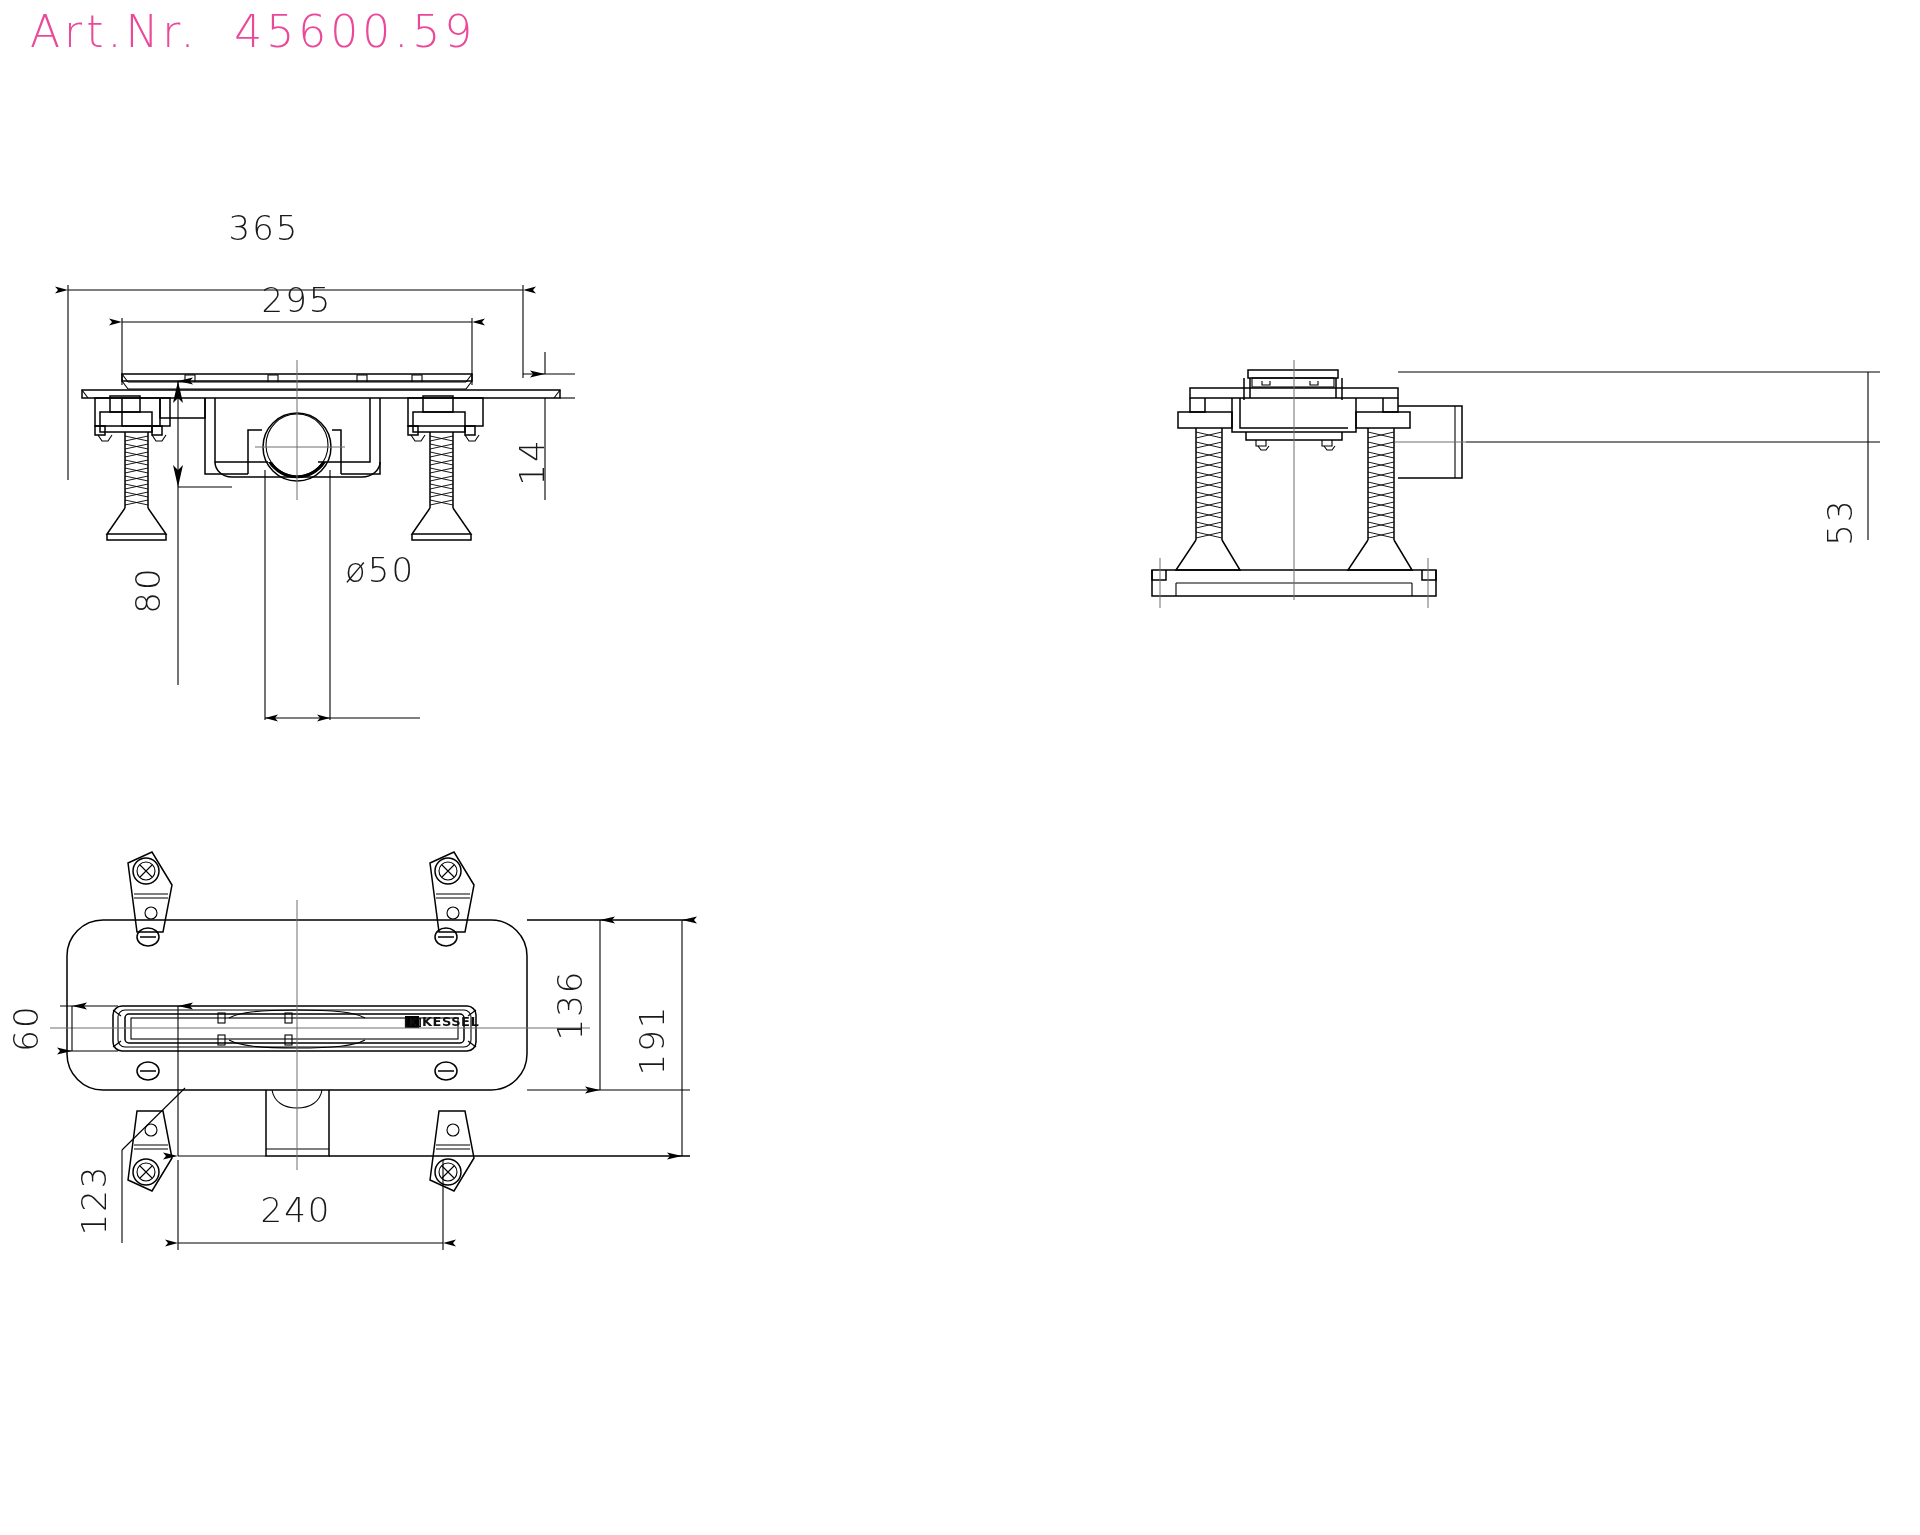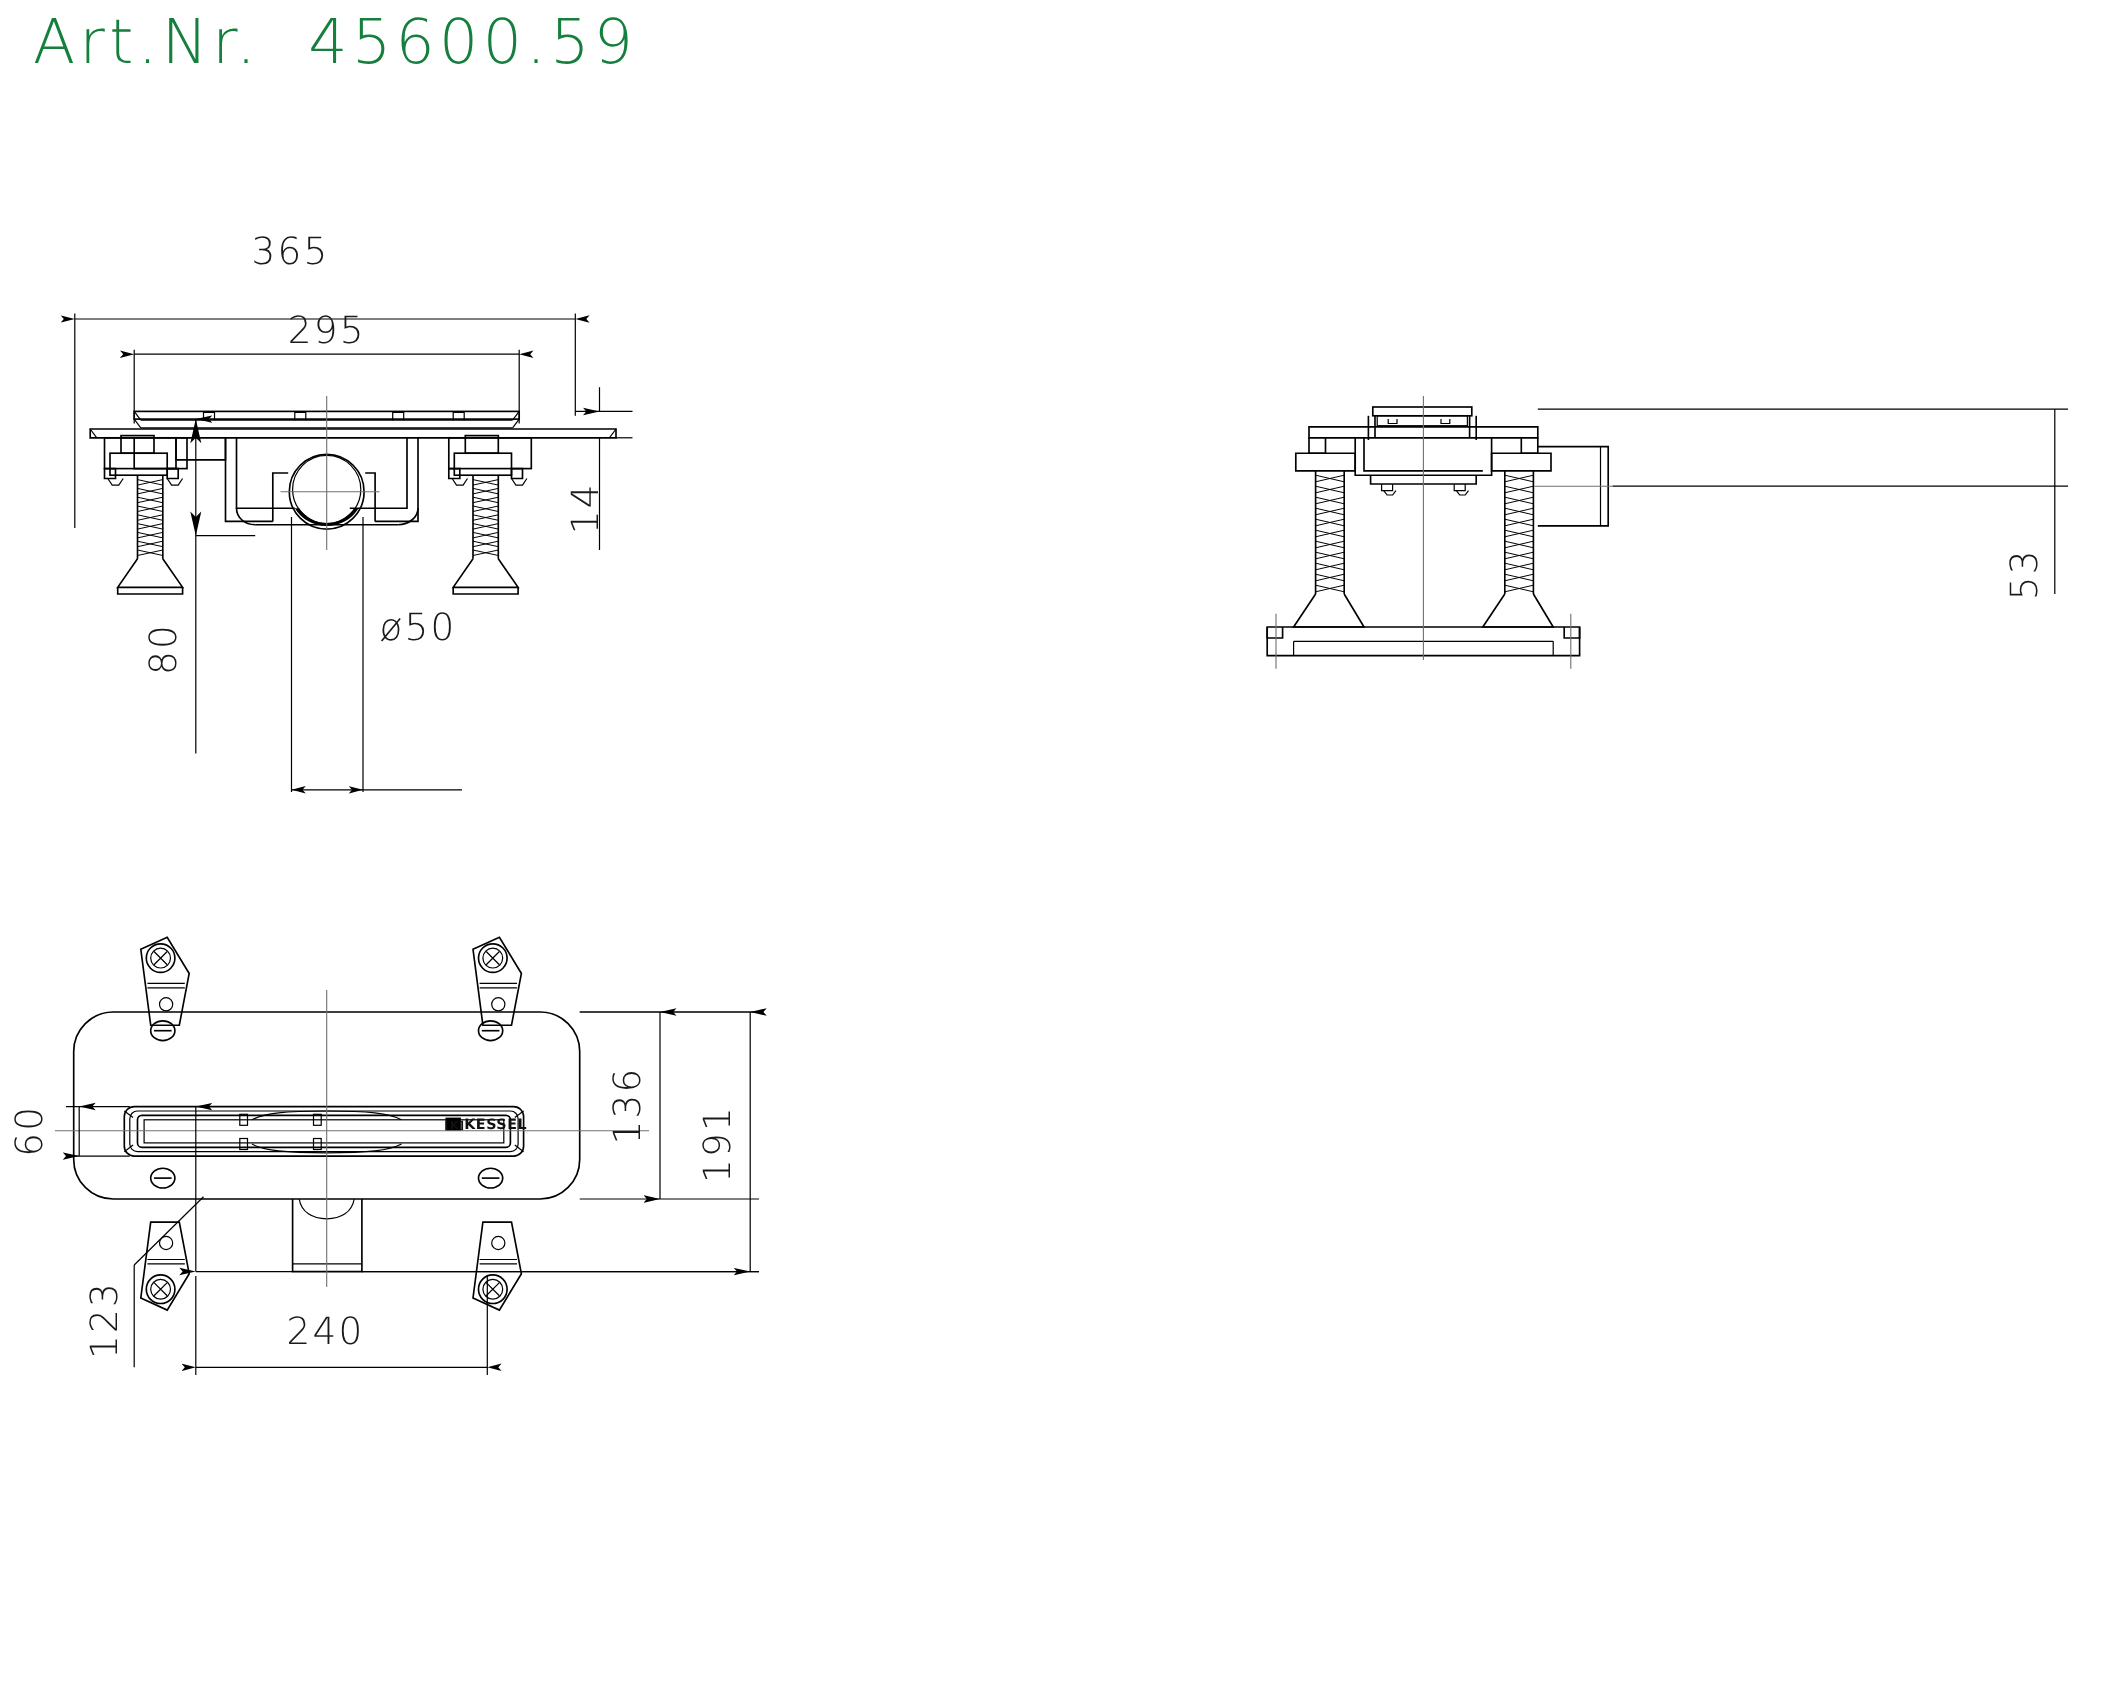--- a/index.html
+++ b/index.html
@@ -7,23 +7,23 @@
     width:1920px;height:1535px;
     font-family:"DejaVu Sans", sans-serif;
     color:#1a1a1a;
     overflow:hidden;
     position:relative;
   }
   #sheet{position:absolute;inset:0;width:1920px;height:1535px;}
   #title{
     position:absolute;left:30px;top:6px;
     font-family:"DejaVu Sans", sans-serif;
-    font-size:56px;
+    font-size:44px;
     letter-spacing:4px;
-    color:#15803d;
+    color:#ec4899;
     font-weight:300;
     white-space:pre;
   }
   svg{position:absolute;left:0;top:0;}
   .ln{stroke:#000;stroke-width:1.5;fill:none;}
   .thin{stroke:#000;stroke-width:1.1;fill:none;}
   .hair{stroke:#000;stroke-width:0.9;fill:none;}
   .dimline{stroke:#000;stroke-width:1.1;fill:none;}
   .extline{stroke:#000;stroke-width:1.1;fill:none;}
   .center{stroke:#6f6f6f;stroke-width:1.0;fill:none;}

